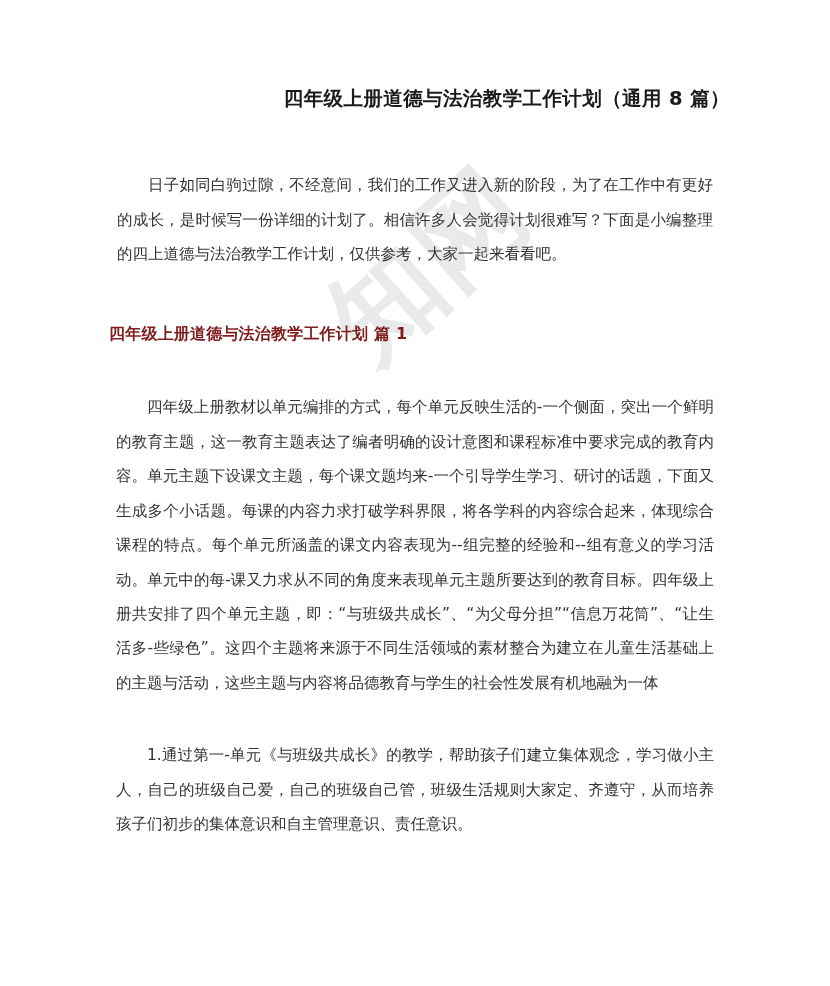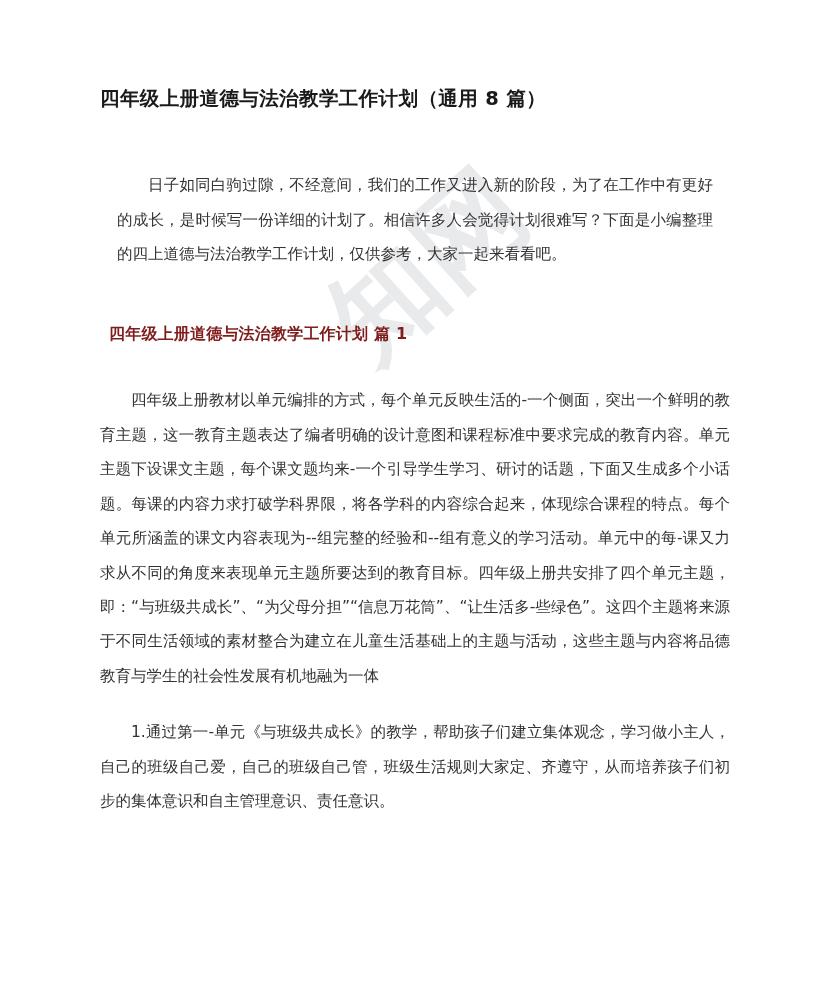--- a/index.html
+++ b/index.html
@@ -56,21 +56,21 @@
     position: relative;
     z-index: 1;
     padding: 0 100px;
   }
 
   .doc-title {
     margin: 0;
     padding-top: 84px;
     font-size: 19.5px;
     font-weight: 700;
-    text-align: left;
+    text-align: right;
     letter-spacing: 0.4px;
     color: #1a1a1a;
     line-height: 1.5;
   }
 
   .intro-para {
     margin: 17px;
     padding-top: 38px;
     font-size: 15.5px;
     line-height: 2.22;
@@ -94,21 +94,21 @@
     padding-top: 26px;
     padding-left: 2.35em;
     font-size: 15.5px;
     font-weight: 700;
     line-height: 2.0;
     color: #1a1a1a;
     letter-spacing: 0.5px;
   }
 
   .body-para {
-    margin: 0;
+    margin: 16px;
     padding-top: 24px;
     font-size: 15.5px;
     line-height: 2.22;
     text-align: justify;
     text-indent: 2em;
     color: #333335;
   }
 
   .body-para.tight {
     padding-top: 22px;

